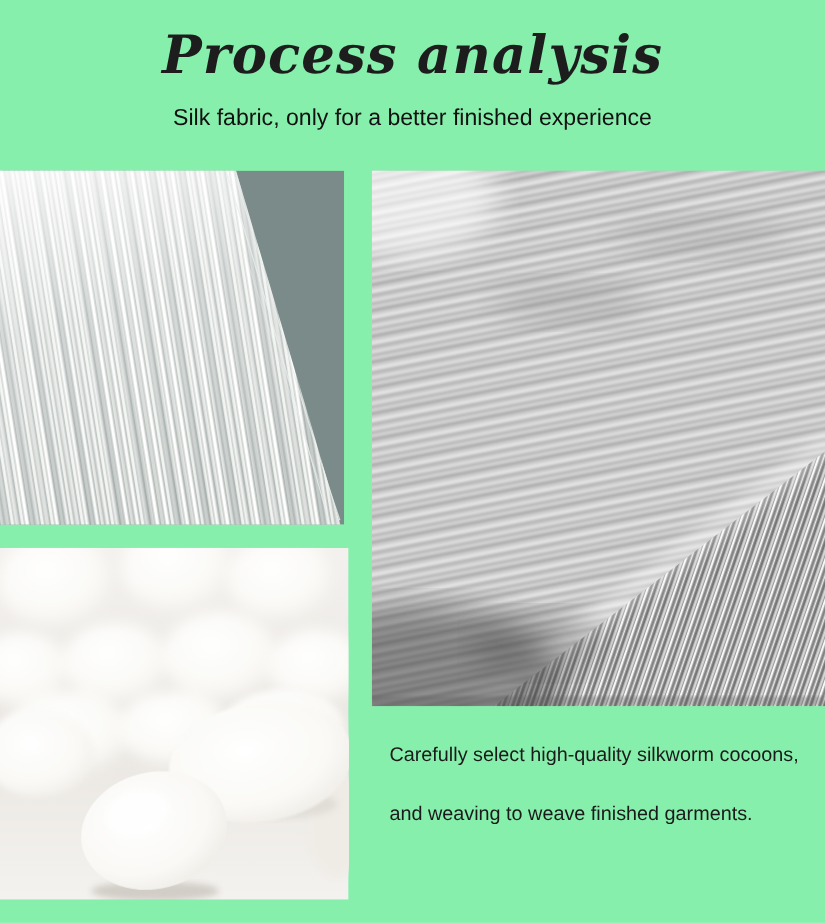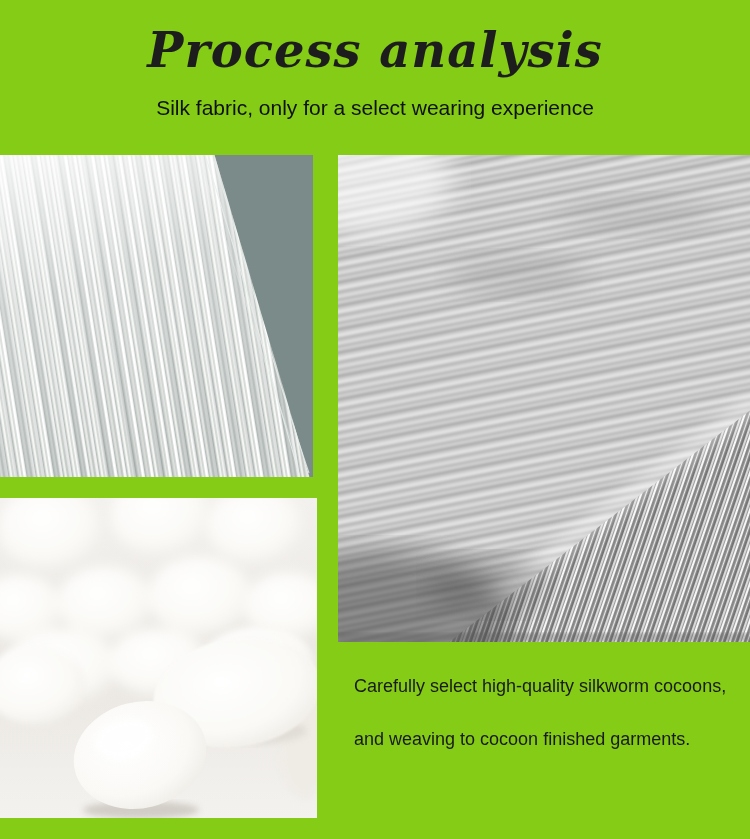--- a/index.html
+++ b/index.html
@@ -1,19 +1,19 @@
 <!DOCTYPE html>
 <html><head>
 <meta charset="utf-8">
 <style>
   html,body{margin:0;padding:0;background:#ffffff;}
   .page{
     position:relative;
     width:750px;height:839px;
-    background:#84cc16;
+    background:#86efac;
     font-family:"Liberation Sans", sans-serif;
     overflow:hidden;
   }
   .header{position:absolute;left:0;top:0;width:750px;text-align:center;}
   .title{
     margin:0;padding-top:20px;
     font-family:"DejaVu Serif", serif;
     font-style:italic;font-weight:bold;
     font-size:48px;line-height:1.25;
     letter-spacing:1px;
@@ -39,21 +39,21 @@
     color:#1a1a1a;
   }
 </style>
 </head>
 <body>
 
 <div class="page">
 
   <div class="header">
     <h1 class="title">Process analysis</h1>
-    <p class="subtitle">Silk fabric, only for a select wearing experience</p>
+    <p class="subtitle">Silk fabric, only for a better finished experience</p>
   </div>
 
   <div class="photo photo-fibers">
     <svg viewBox="0 0 313 322" preserveAspectRatio="none" aria-hidden="true">
       <defs>
         <pattern id="fibP" width="9" height="60" patternUnits="userSpaceOnUse" patternTransform="rotate(-9)">
           <rect width="9" height="60" fill="#e7e9e6"></rect>
           <rect width="2.4" height="60" fill="#ffffff"></rect>
           <rect x="3.2" width="1.1" height="60" fill="#a9b2af"></rect>
           <rect x="5" width="2" height="60" fill="#f4f6f3"></rect>
@@ -172,16 +172,16 @@
       <ellipse cx="237" cy="233" rx="70" ry="14" fill="#d5d1c9" opacity="0.55" filter="url(#cb3)"></ellipse>
       <ellipse cx="237" cy="195" rx="84" ry="54" fill="url(#cocFill)" transform="rotate(-9 237 195)" filter="url(#cb1)"></ellipse>
       <ellipse cx="141" cy="312" rx="58" ry="9" fill="#c9c5bd" opacity="0.8" filter="url(#cb3)"></ellipse>
       <ellipse cx="140" cy="257" rx="67" ry="53" fill="url(#cocFill)" transform="rotate(-14 140 257)"></ellipse>
       <ellipse cx="124" cy="241" rx="30" ry="20" fill="#ffffff" opacity="0.8" transform="rotate(-14 124 241)" filter="url(#cb3)"></ellipse>
     </svg>
   </div>
 
   <div class="description">
     <p>Carefully select high-quality silkworm cocoons,</p>
-    <p>and weaving to cocoon finished garments.</p>
+    <p>and weaving to weave finished garments.</p>
   </div>
 
 </div>
 
 </body></html>

